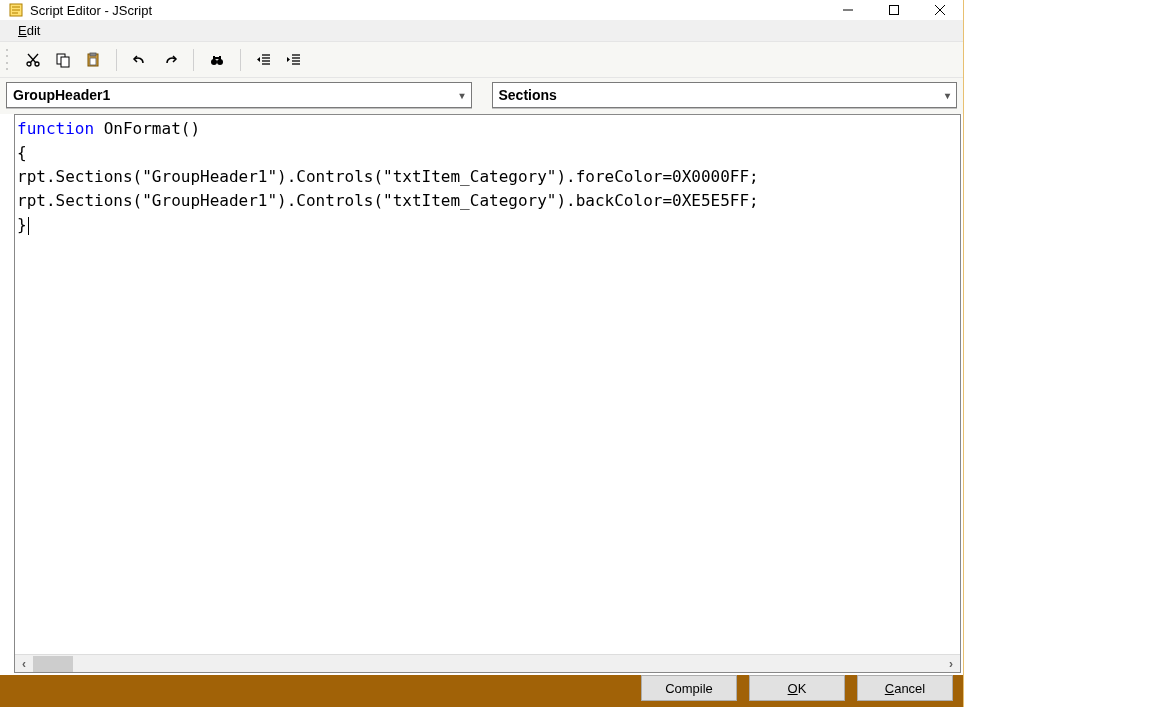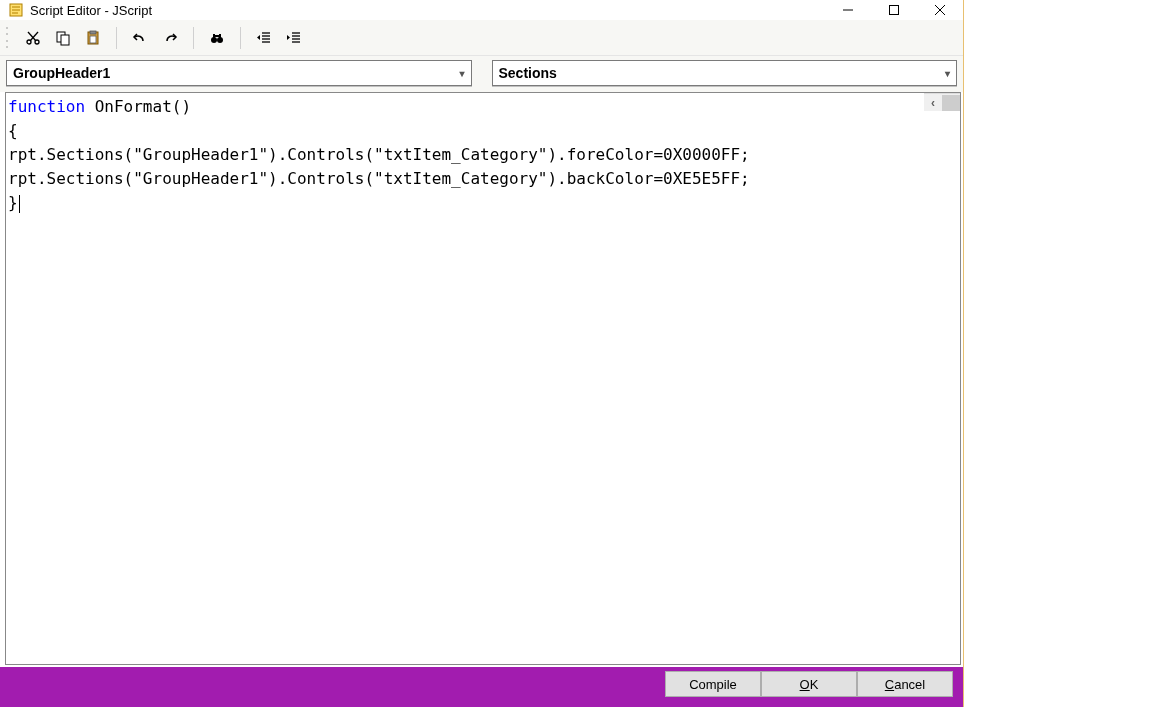--- a/index.html
+++ b/index.html
@@ -103,25 +103,25 @@
   }
   .combo .arrow {
     position: absolute;
     right: 6px;
     font-size: 10px;
     color: #555;
   }
   .editor-wrap {
     flex: 1;
     border: 1px solid #888;
-    margin: 0 2px 2px 5px;
+    margin: 0 2px 2px 14px;
     background: #fff;
     overflow: hidden;
     display: flex;
-    flex-direction: row;
+    flex-direction: column;
   }
   .editor {
     flex: 1;
     padding: 2px 2px;
     font-family: "Segoe UI", Consolas, monospace;
     font-size: 16px;
     line-height: 24px;
     white-space: pre;
     color: #000;
     overflow: auto;
@@ -149,27 +149,27 @@
     font-size: 12px;
     color: #606060;
     font-weight: bold;
   }
   .hscroll .track { flex:1; position: relative; height: 18px; }
   .hscroll .thumb {
     position: absolute; left: 0; top: 1px; height: 16px; width: 40px;
     background: #cdcdcd;
   }
   .buttonbar {
-    height: 40px;
+    height: 32px;
     display: flex;
     align-items: center;
     justify-content: flex-end;
-    gap: 0;
+    gap: 12px;
     padding: 0 10px 6px 0;
-    background: #a21caf;
+    background: #a16207;
   }
   .btn {
     min-width: 96px;
     height: 26px;
     border: 1px solid #adadad;
     background: #e1e1e1;
     font-size: 13px;
     display: flex; align-items: center; justify-content: center;
     padding: 0 12px;
   }
@@ -201,20 +201,23 @@
         </svg>
     </div>
     <div class="winbtn close">
       <svg width="10" height="10" viewBox="0 0 10 10">
           <line x1="0" y1="0" x2="10" y2="10" stroke="#000" stroke-width="1"></line>
           <line x1="10" y1="0" x2="0" y2="10" stroke="#000" stroke-width="1"></line>
         </svg>
     </div>
   </div>
 
+  <div class="menubar">
+    <span class="menuitem"><span class="ul">E</span>dit</span>
+  </div>
 
   <div class="toolbar">
     <div class="grip">
         <span></span>
         <span></span>
         <span></span>
         <span></span>
       </div>
 
     <div class="tbtn">

